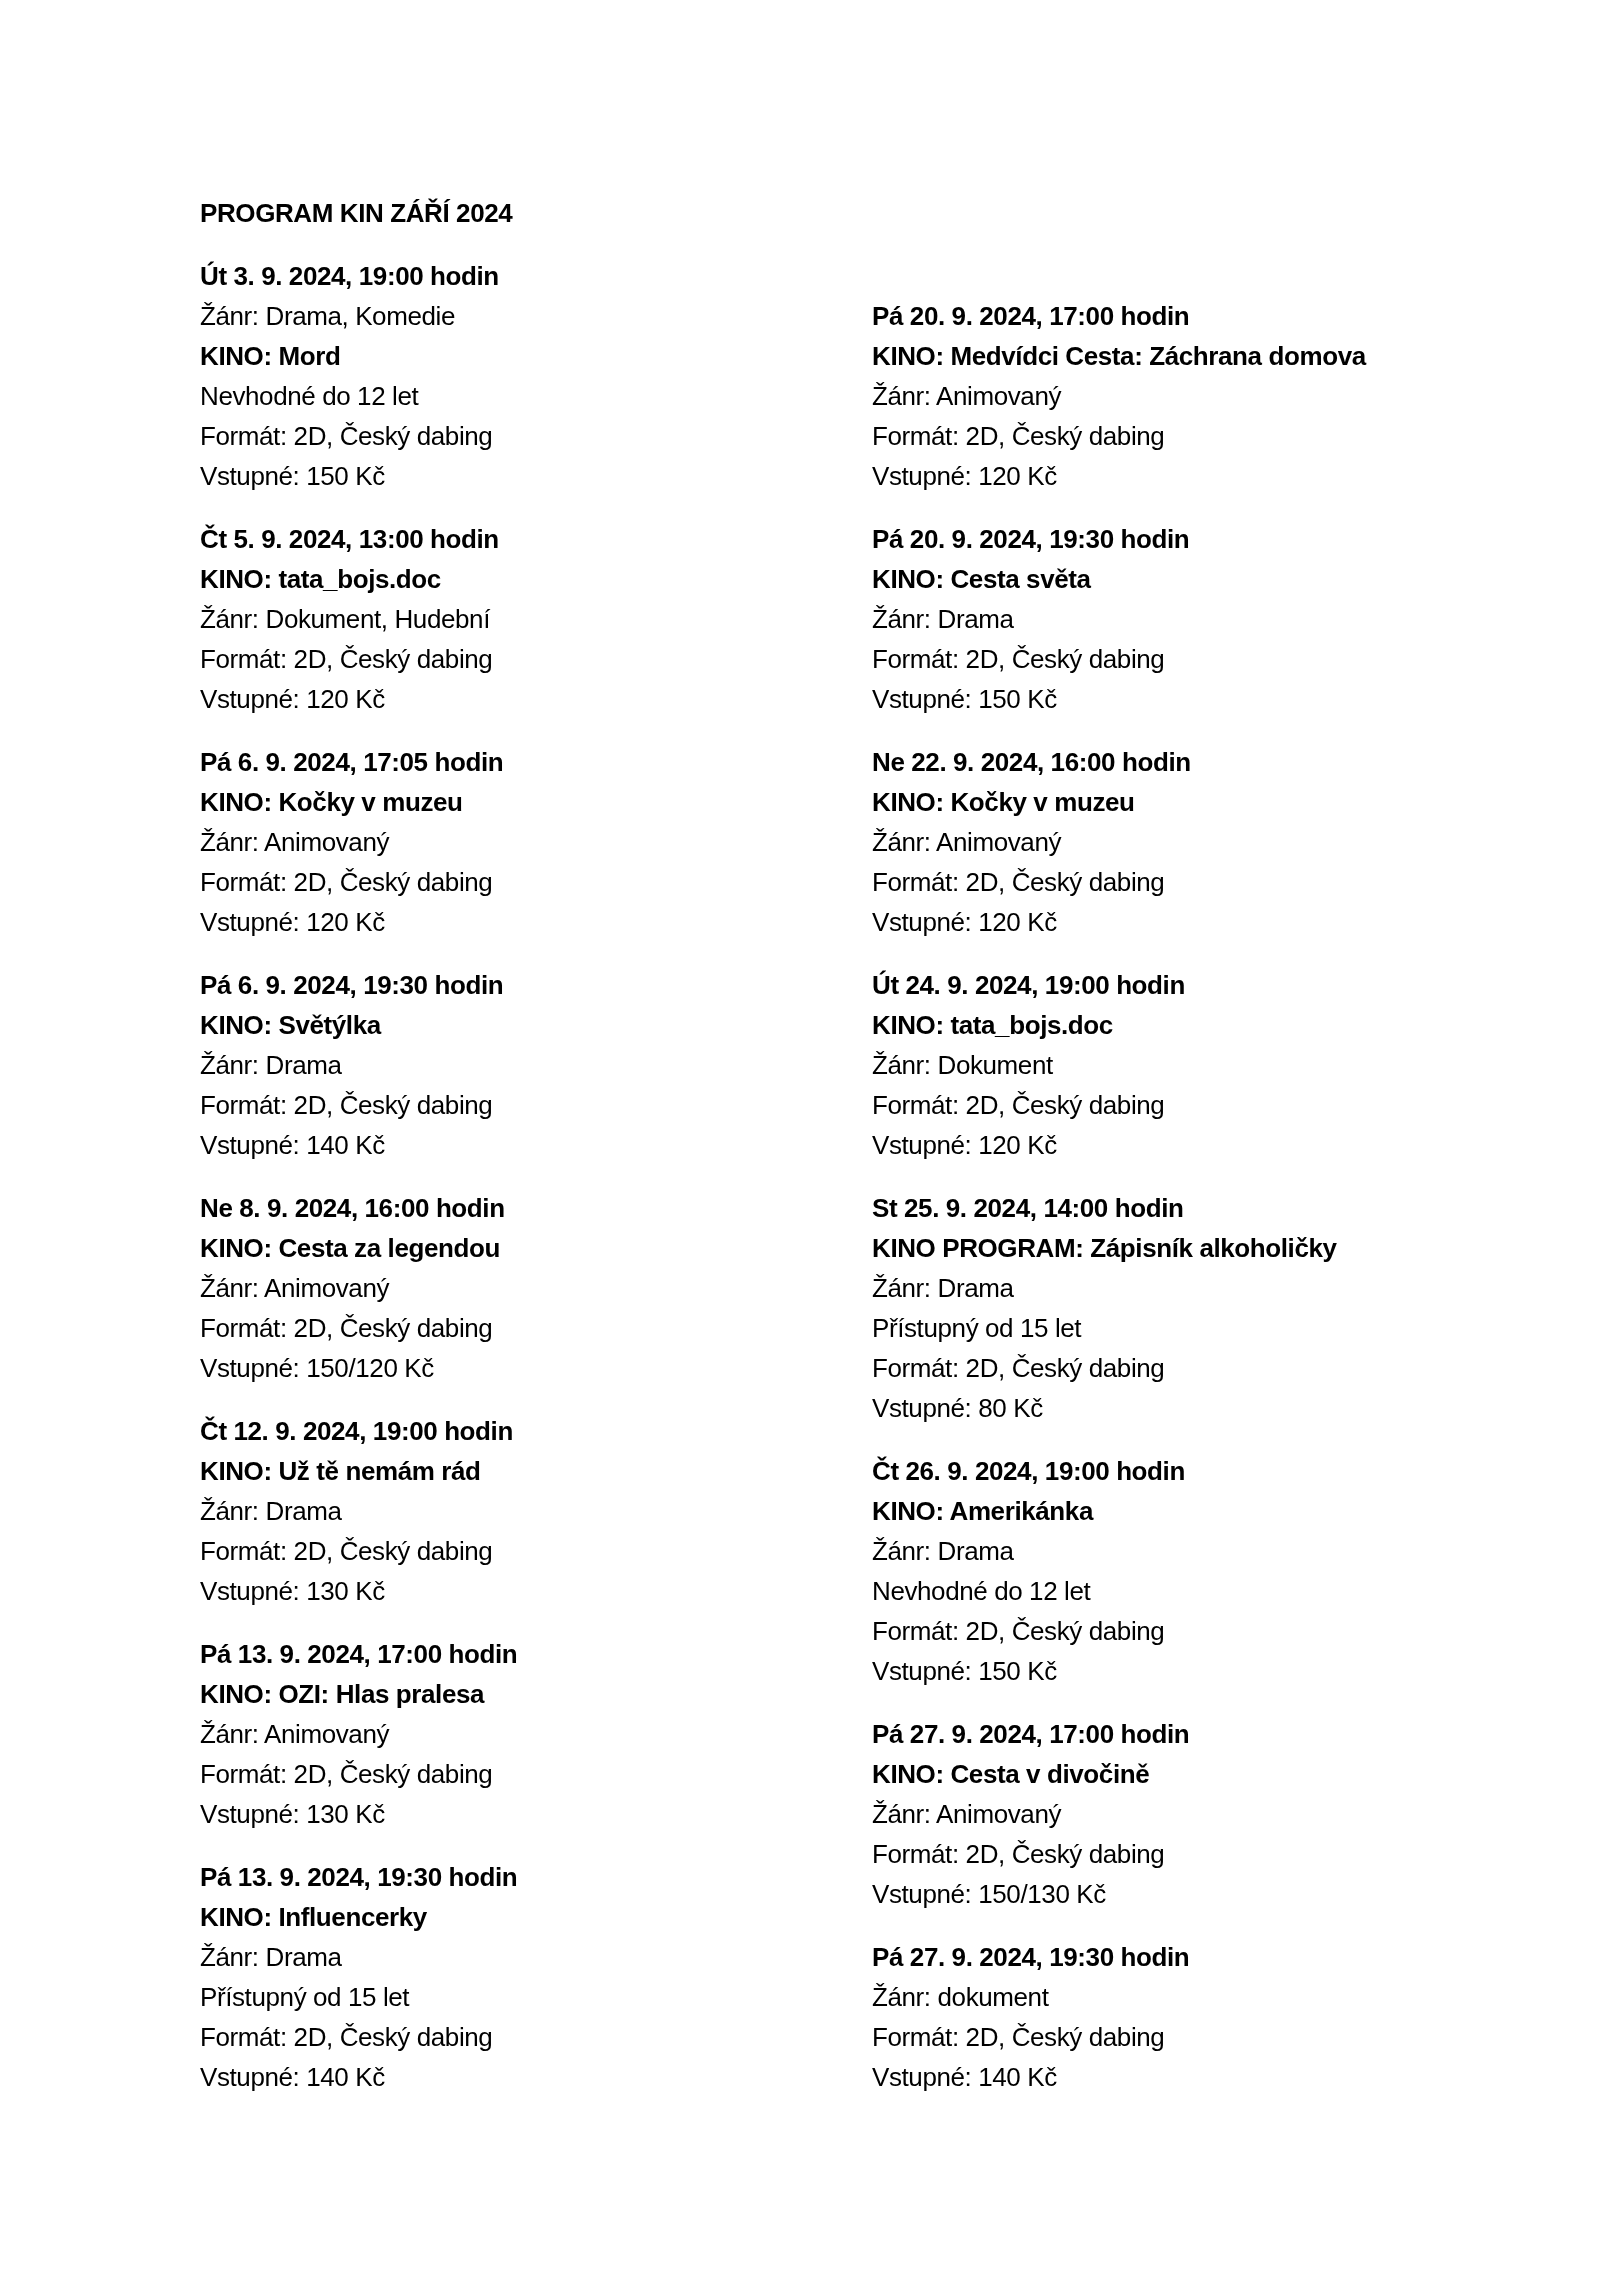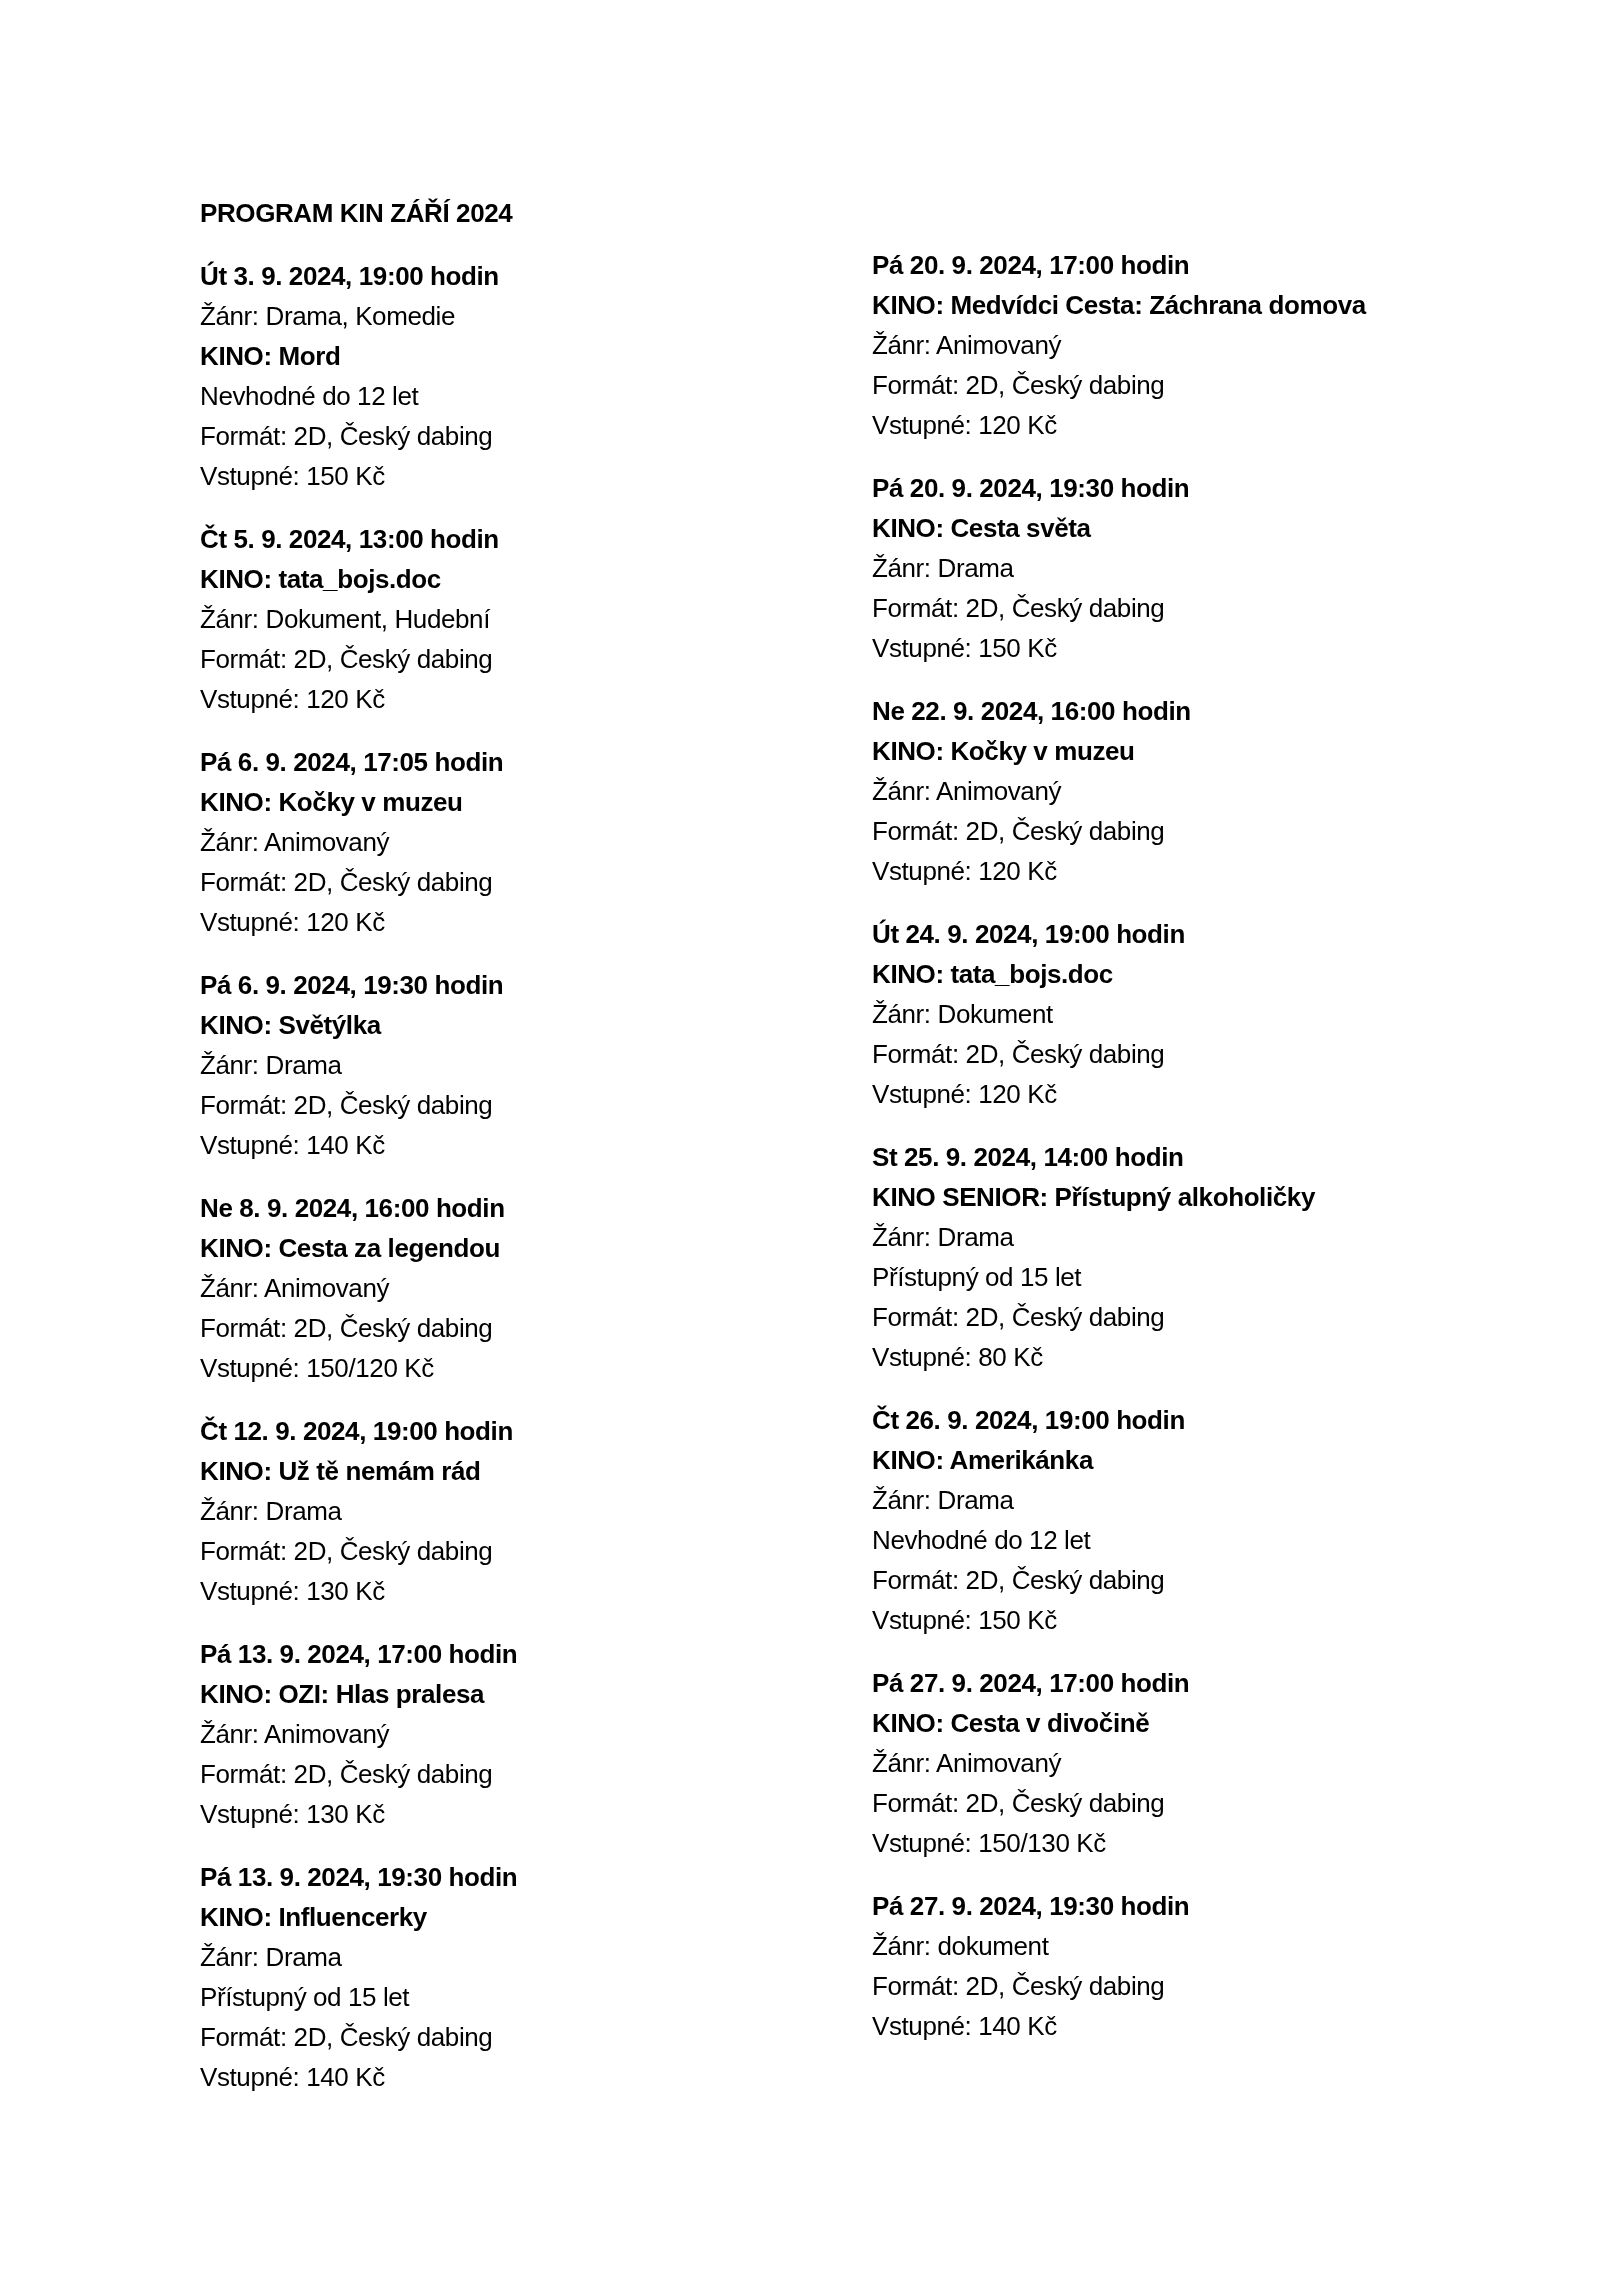--- a/index.html
+++ b/index.html
@@ -13,21 +13,21 @@
     height: 2295px;
     background: #ffffff;
     box-sizing: border-box;
     padding: 193px 157px 0 200px;
     font-family: "Liberation Sans", sans-serif;
     color: #000000;
   }
   .cols {
     display: flex;
     gap: 80px;
-    align-items: center;
+    align-items: flex-end;
   }
   .col {
     width: 592px;
     flex: 0 0 auto;
   }
   .line {
     margin: 0;
     font-size: 26px;
     line-height: 40px;
     letter-spacing: -0.4px;
@@ -135,21 +135,21 @@
         </div>
         <div class="entry">
           <p class="line bold">Út 24. 9. 2024, 19:00 hodin</p>
           <p class="line bold">KINO: tata_bojs.doc</p>
           <p class="line">Žánr: Dokument</p>
           <p class="line">Formát: 2D, Český dabing</p>
           <p class="line">Vstupné: 120 Kč</p>
         </div>
         <div class="entry">
           <p class="line bold">St 25. 9. 2024, 14:00 hodin</p>
-          <p class="line bold">KINO SENIOR: Přístupný alkoholičky</p>
+          <p class="line bold">KINO PROGRAM: Zápisník alkoholičky</p>
           <p class="line">Žánr: Drama</p>
           <p class="line">Přístupný od 15 let</p>
           <p class="line">Formát: 2D, Český dabing</p>
           <p class="line">Vstupné: 80 Kč</p>
         </div>
         <div class="entry">
           <p class="line bold">Čt 26. 9. 2024, 19:00 hodin</p>
           <p class="line bold">KINO: Amerikánka</p>
           <p class="line">Žánr: Drama</p>
           <p class="line">Nevhodné do 12 let</p>

